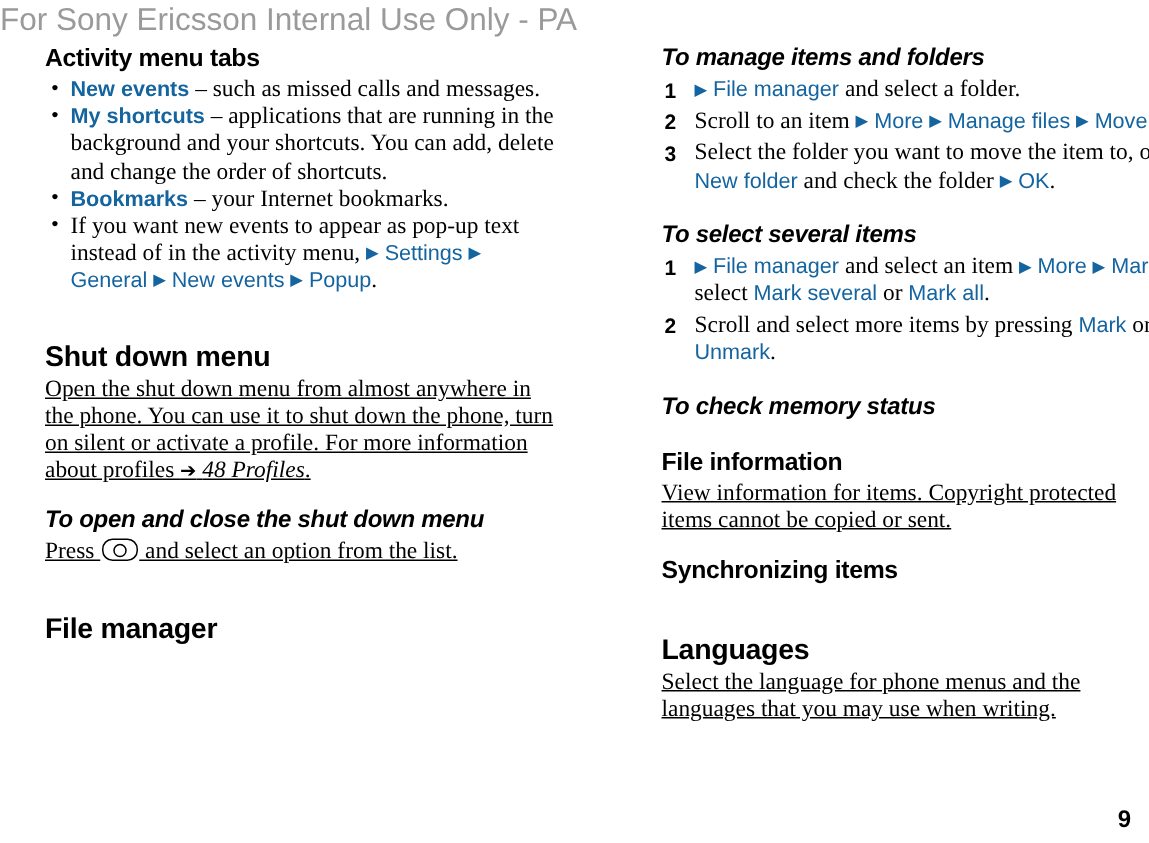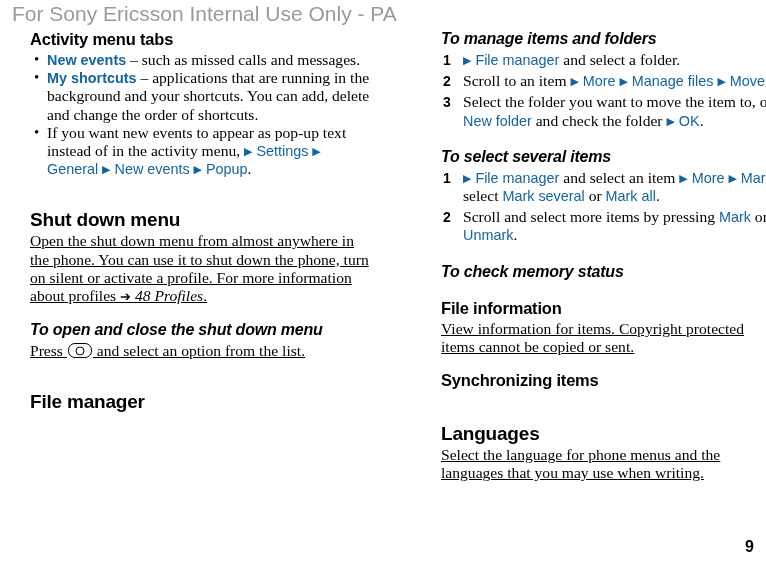--- a/index.html
+++ b/index.html
@@ -11,21 +11,21 @@
     height: 562px;
     background: #ffffff;
     font-family: "Liberation Serif", serif;
     color: #000000;
     position: relative;
     overflow: hidden;
   }
   .watermark {
     position: absolute;
     top: 2px;
-    left: 12px;
+    left: 0;
     font-family: "Liberation Sans", sans-serif;
     font-size: 21px;
     color: #9a9a9a;
     letter-spacing: 0px;
     white-space: nowrap;
   }
   .page {
     position: absolute;
     top: 30px;
     left: 0;
@@ -175,20 +175,21 @@
 
 <div class="page">
 
   <div class="col col-left">
 
     <h2 class="sec">Activity menu tabs</h2>
 
     <ul class="bullets">
       <li><span class="ui-b">New events</span><span> – such as missed calls and messages.</span></li>
       <li><span class="ui-b">My shortcuts</span><span> – applications that are running in the background and your shortcuts. You can add, delete and change the order of shortcuts.</span></li>
+      <li><span class="ui-b">Bookmarks</span><span> – your Internet bookmarks.</span></li>
       <li><span>If you want new events to appear as pop-up text instead of in the activity menu, </span><span class="arrow">▶</span> <span class="ui">Settings</span> <span class="arrow">▶</span> <span class="ui">General</span> <span class="arrow">▶</span> <span class="ui">New events</span> <span class="arrow">▶</span> <span class="ui">Popup</span><span>.</span></li>
     </ul>
 
     <div class="spacer-l"></div>
 
     <h2 class="sec big">Shut down menu</h2>
     <p class="body"><span>Open the shut down menu from almost anywhere in the phone. You can use it to shut down the phone, turn on silent or activate a profile. For more information about profiles </span><span class="hand">➔</span> <span class="xref">48 Profiles</span><span>.</span></p>
 
     <div class="spacer-l"></div>
 

